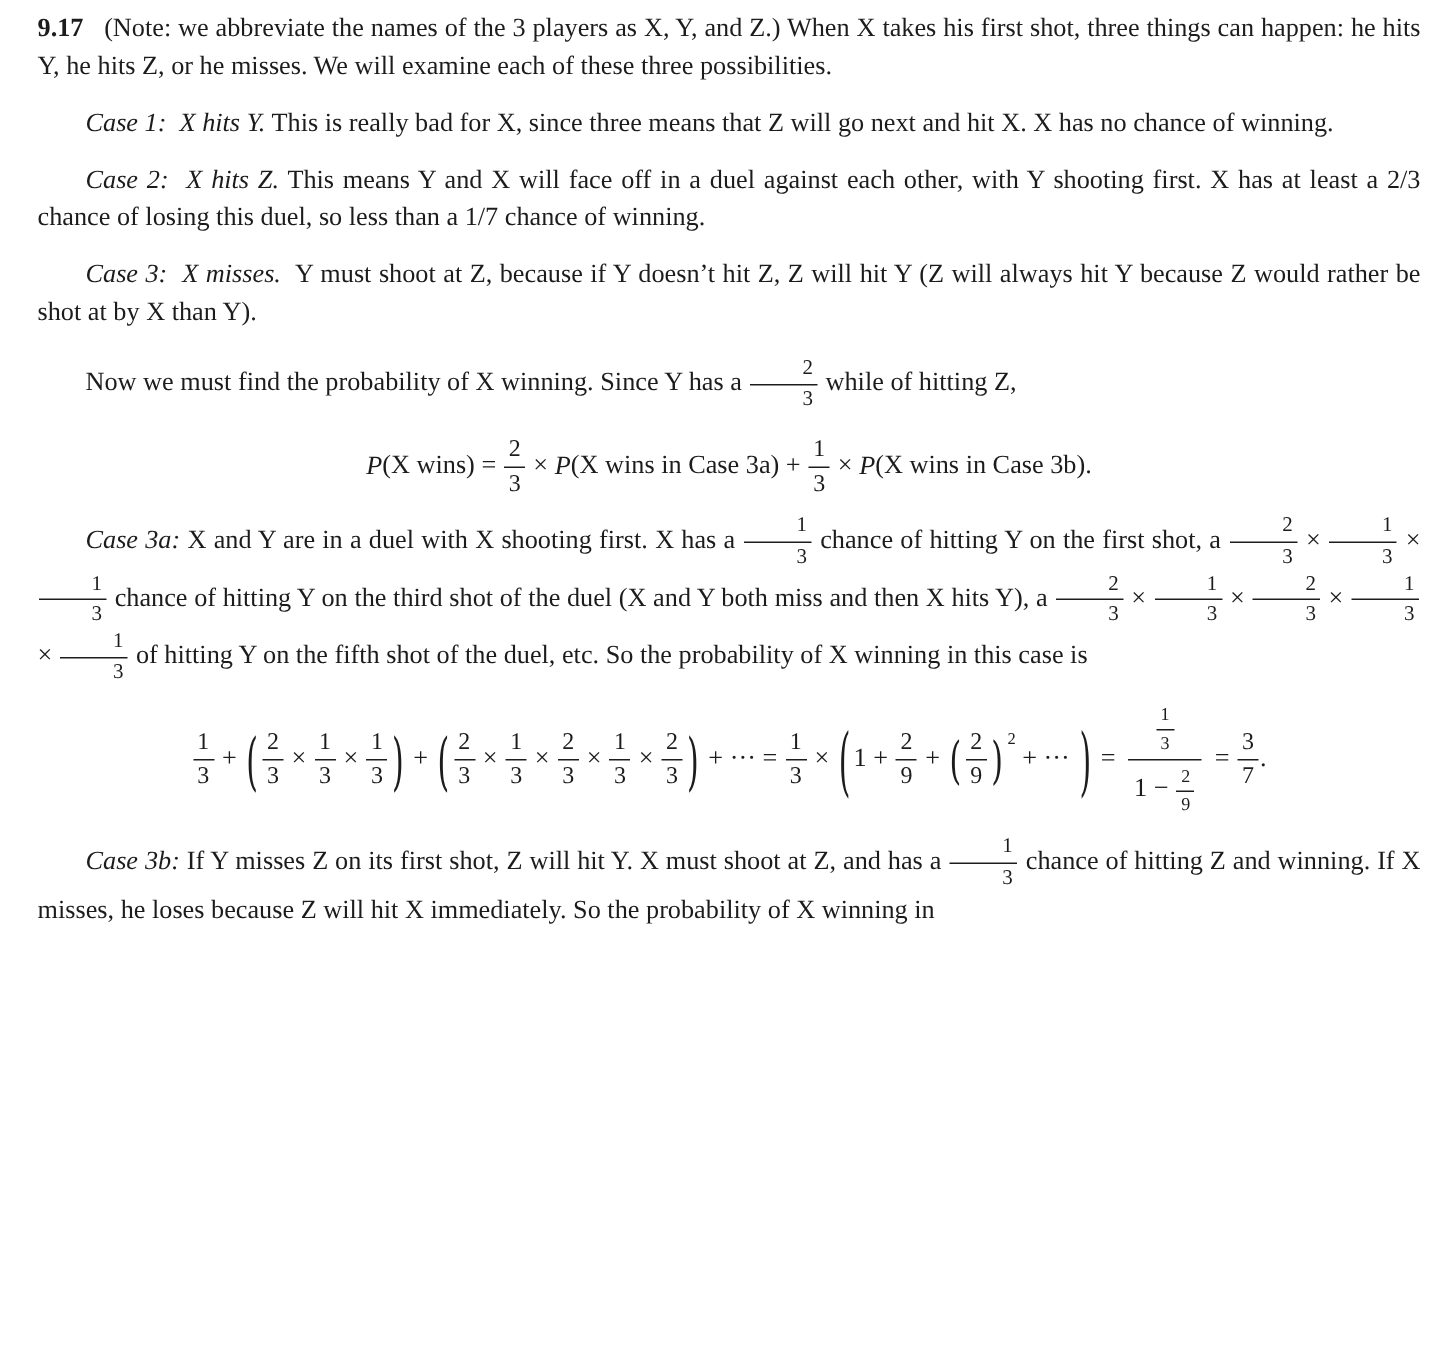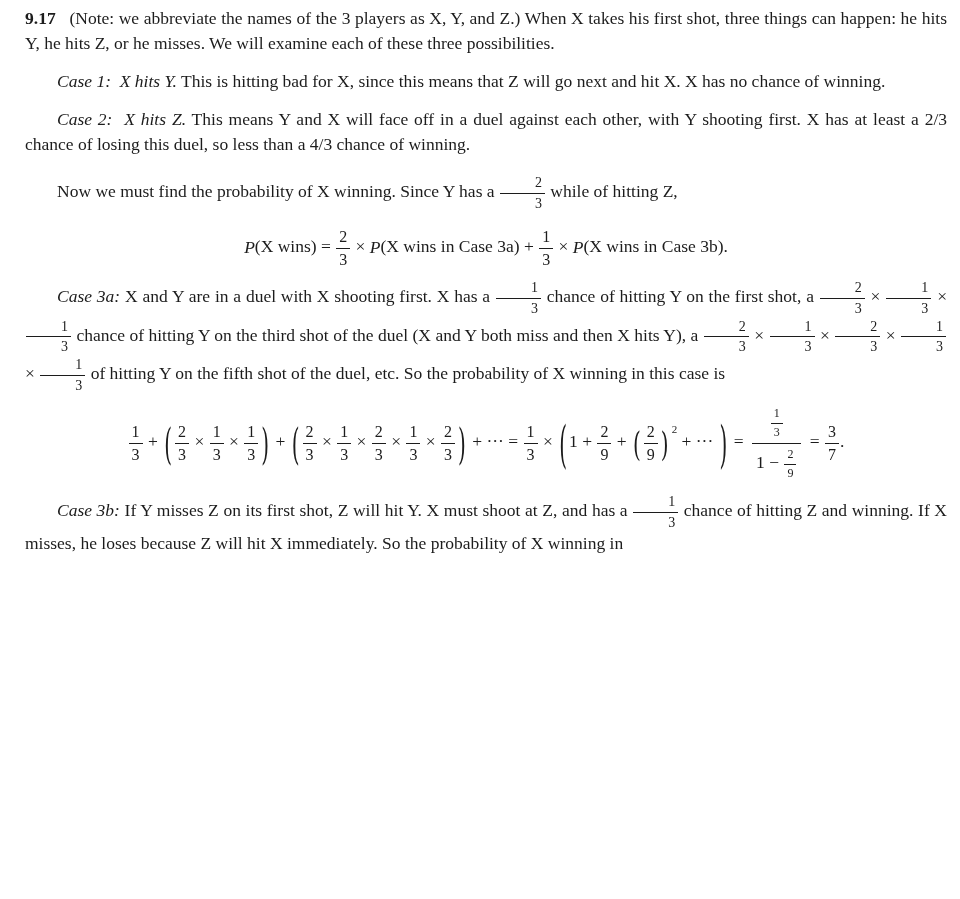--- a/index.html
+++ b/index.html
@@ -53,22 +53,23 @@
   .bigfrac .bf-num{padding:0 4px 3px;}
   .bigfrac .bf-den{border-top:1.3px solid currentColor;padding:3px 4px 0;}
   .bigfrac .frac{font-size:12px;}
 </style>
 </head>
 <body style="background: rgb(255, 255, 255); color: rgb(28, 28, 28);">
 
 <div class="page" data-name="book-page">
   <main data-name="solution-text">
       <p data-name="paragraph-intro"><span class=" bd" data-name="bold-text-run">9.17</span><span data-name="text-run">&nbsp;&nbsp; (Note: we abbreviate the names of the 3 players as X, Y, and Z.) When X takes his first shot, three things can happen: he hits Y, he hits Z, or he misses. We will examine each of these three possibilities.</span></p>
-      <p data-name="paragraph-case-1"><span class="it" data-name="italic-text-run">Case 1:&nbsp; X hits Y.</span><span data-name="text-run"> This is hitting bad for X, since this means that Z will go next and hit X. X has no chance of winning.</span></p>
-      <p data-name="paragraph-case-2"><span class="it" data-name="italic-text-run">Case 2:&nbsp; X hits Z.</span><span data-name="text-run"> This means Y and X will face off in a duel against each other, with Y shooting first. X has at least a 2/3 chance of losing this duel, so less than a 4/3 chance of winning.</span></p>
+      <p data-name="paragraph-case-1"><span class="it" data-name="italic-text-run">Case 1:&nbsp; X hits Y.</span><span data-name="text-run"> This is really bad for X, since three means that Z will go next and hit X. X has no chance of winning.</span></p>
+      <p data-name="paragraph-case-2"><span class="it" data-name="italic-text-run">Case 2:&nbsp; X hits Z.</span><span data-name="text-run"> This means Y and X will face off in a duel against each other, with Y shooting first. X has at least a 2/3 chance of losing this duel, so less than a 1/7 chance of winning.</span></p>
+      <p data-name="paragraph-case-3"><span class="it" data-name="italic-text-run">Case 3:&nbsp; X misses.</span><span data-name="text-run">&nbsp; Y must shoot at Z, because if Y doesn’t hit Z, Z will hit Y (Z will always hit Y because Z would rather be shot at by X than Y).</span></p>
       <p data-name="paragraph-find-probability"><span data-name="text-run">Now we must find the probability of X winning. Since Y has a </span><span class="frac" data-name="fraction"><span class="num">2</span><span class="den">3</span></span><span data-name="text-run"> while of hitting Z,</span></p>
       <p data-name="paragraph-equation-p-x-wins"><span class="it" data-name="italic-text-run">P</span><span data-name="text-run">(X wins) = </span><span class="frac" data-name="fraction"><span class="num">2</span><span class="den">3</span></span><span data-name="text-run"> × </span><span class="it" data-name="italic-text-run">P</span><span data-name="text-run">(X wins in Case 3a) + </span><span class="frac" data-name="fraction"><span class="num">1</span><span class="den">3</span></span><span data-name="text-run"> × </span><span class="it" data-name="italic-text-run">P</span><span data-name="text-run">(X wins in Case 3b).</span></p>
       <p data-name="paragraph-case-3a-detail"><span class="it" data-name="italic-text-run">Case 3a:</span><span data-name="text-run"> X and Y are in a duel with X shooting first. X has a </span><span class="frac" data-name="fraction"><span class="num">1</span><span class="den">3</span></span><span data-name="text-run"> chance of hitting Y on the first shot, a </span><span class="frac" data-name="fraction"><span class="num">2</span><span class="den">3</span></span><span data-name="text-run"> × </span><span class="frac" data-name="fraction"><span class="num">1</span><span class="den">3</span></span><span data-name="text-run"> × </span><span class="frac" data-name="fraction"><span class="num">1</span><span class="den">3</span></span><span data-name="text-run"> chance of hitting Y on the third shot of the duel (X and Y both miss and then X hits Y), a </span><span class="frac" data-name="fraction"><span class="num">2</span><span class="den">3</span></span><span data-name="text-run"> × </span><span class="frac" data-name="fraction"><span class="num">1</span><span class="den">3</span></span><span data-name="text-run"> × </span><span class="frac" data-name="fraction"><span class="num">2</span><span class="den">3</span></span><span data-name="text-run"> × </span><span class="frac" data-name="fraction"><span class="num">1</span><span class="den">3</span></span><span data-name="text-run"> × </span><span class="frac" data-name="fraction"><span class="num">1</span><span class="den">3</span></span><span data-name="text-run"> of hitting Y on the fifth shot of the duel, etc. So the probability of X winning in this case is</span></p>
       <p data-name="paragraph-equation-series"><span class="frac" data-name="fraction"><span class="num">1</span><span class="den">3</span></span><span data-name="text-run"> + </span><span class="paren" data-name="stretched-paren" style="transform: scaleY(2.1);">(</span><span class="frac" data-name="fraction"><span class="num">2</span><span class="den">3</span></span><span data-name="text-run"> × </span><span class="frac" data-name="fraction"><span class="num">1</span><span class="den">3</span></span><span data-name="text-run"> × </span><span class="frac" data-name="fraction"><span class="num">1</span><span class="den">3</span></span><span class="paren" data-name="stretched-paren" style="transform: scaleY(2.1);">)</span><span data-name="text-run"> + </span><span class="paren" data-name="stretched-paren" style="transform: scaleY(2.1);">(</span><span class="frac" data-name="fraction"><span class="num">2</span><span class="den">3</span></span><span data-name="text-run"> × </span><span class="frac" data-name="fraction"><span class="num">1</span><span class="den">3</span></span><span data-name="text-run"> × </span><span class="frac" data-name="fraction"><span class="num">2</span><span class="den">3</span></span><span data-name="text-run"> × </span><span class="frac" data-name="fraction"><span class="num">1</span><span class="den">3</span></span><span data-name="text-run"> × </span><span class="frac" data-name="fraction"><span class="num">2</span><span class="den">3</span></span><span class="paren" data-name="stretched-paren" style="transform: scaleY(2.1);">)</span><span data-name="text-run"> + ··· = </span><span class="frac" data-name="fraction"><span class="num">1</span><span class="den">3</span></span><span data-name="text-run"> × </span><span class="paren" data-name="stretched-paren" style="transform: scaleY(2.5);">(</span><span data-name="text-run">1 + </span><span class="frac" data-name="fraction"><span class="num">2</span><span class="den">9</span></span><span data-name="text-run"> + </span><span class="paren" data-name="stretched-paren" style="transform: scaleY(1.7);">(</span><span class="frac" data-name="fraction"><span class="num">2</span><span class="den">9</span></span><span class="paren" data-name="stretched-paren" style="transform: scaleY(1.7);">)</span><span class="sup" data-name="superscript-exponent">2</span><span data-name="text-run"> + ··· </span><span class="paren" data-name="stretched-paren" style="transform: scaleY(2.5);">)</span><span data-name="text-run"> = </span><span class="bigfrac" data-name="built-up-fraction">
           <span class="bf-num"><span class="frac" data-name="fraction"><span class="num">1</span><span class="den">3</span></span></span>
           <span class="bf-den"><span data-name="text-run">1 − </span><span class="frac" data-name="fraction"><span class="num">2</span><span class="den">9</span></span></span>
         </span><span data-name="text-run"> = </span><span class="frac" data-name="fraction"><span class="num">3</span><span class="den">7</span></span><span data-name="text-run">.</span></p>
       <p data-name="paragraph-case-3b-detail"><span class="it" data-name="italic-text-run">Case 3b:</span><span data-name="text-run"> If Y misses Z on its first shot, Z will hit Y. X must shoot at Z, and has a </span><span class="frac" data-name="fraction"><span class="num">1</span><span class="den">3</span></span><span data-name="text-run"> chance of hitting Z and winning. If X misses, he loses because Z will hit X immediately. So the probability of X winning in</span></p>
     </main>
 </div>

